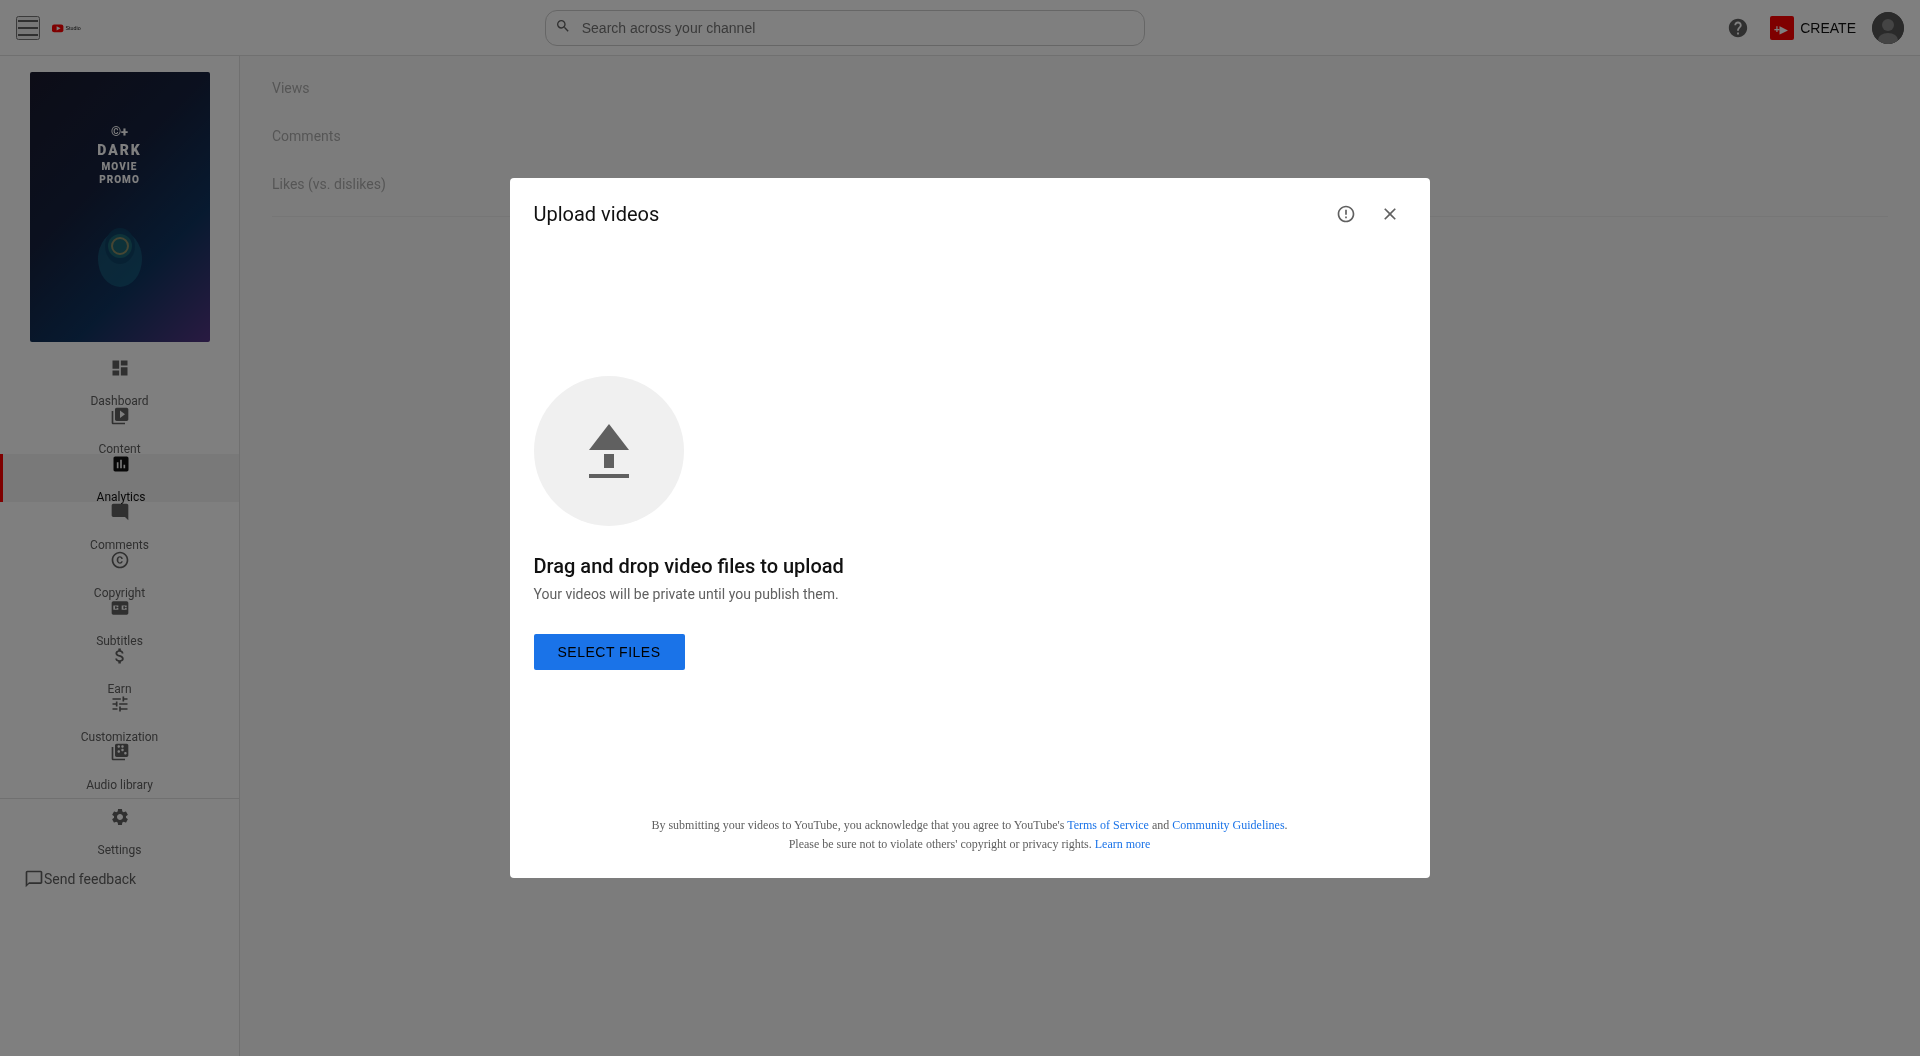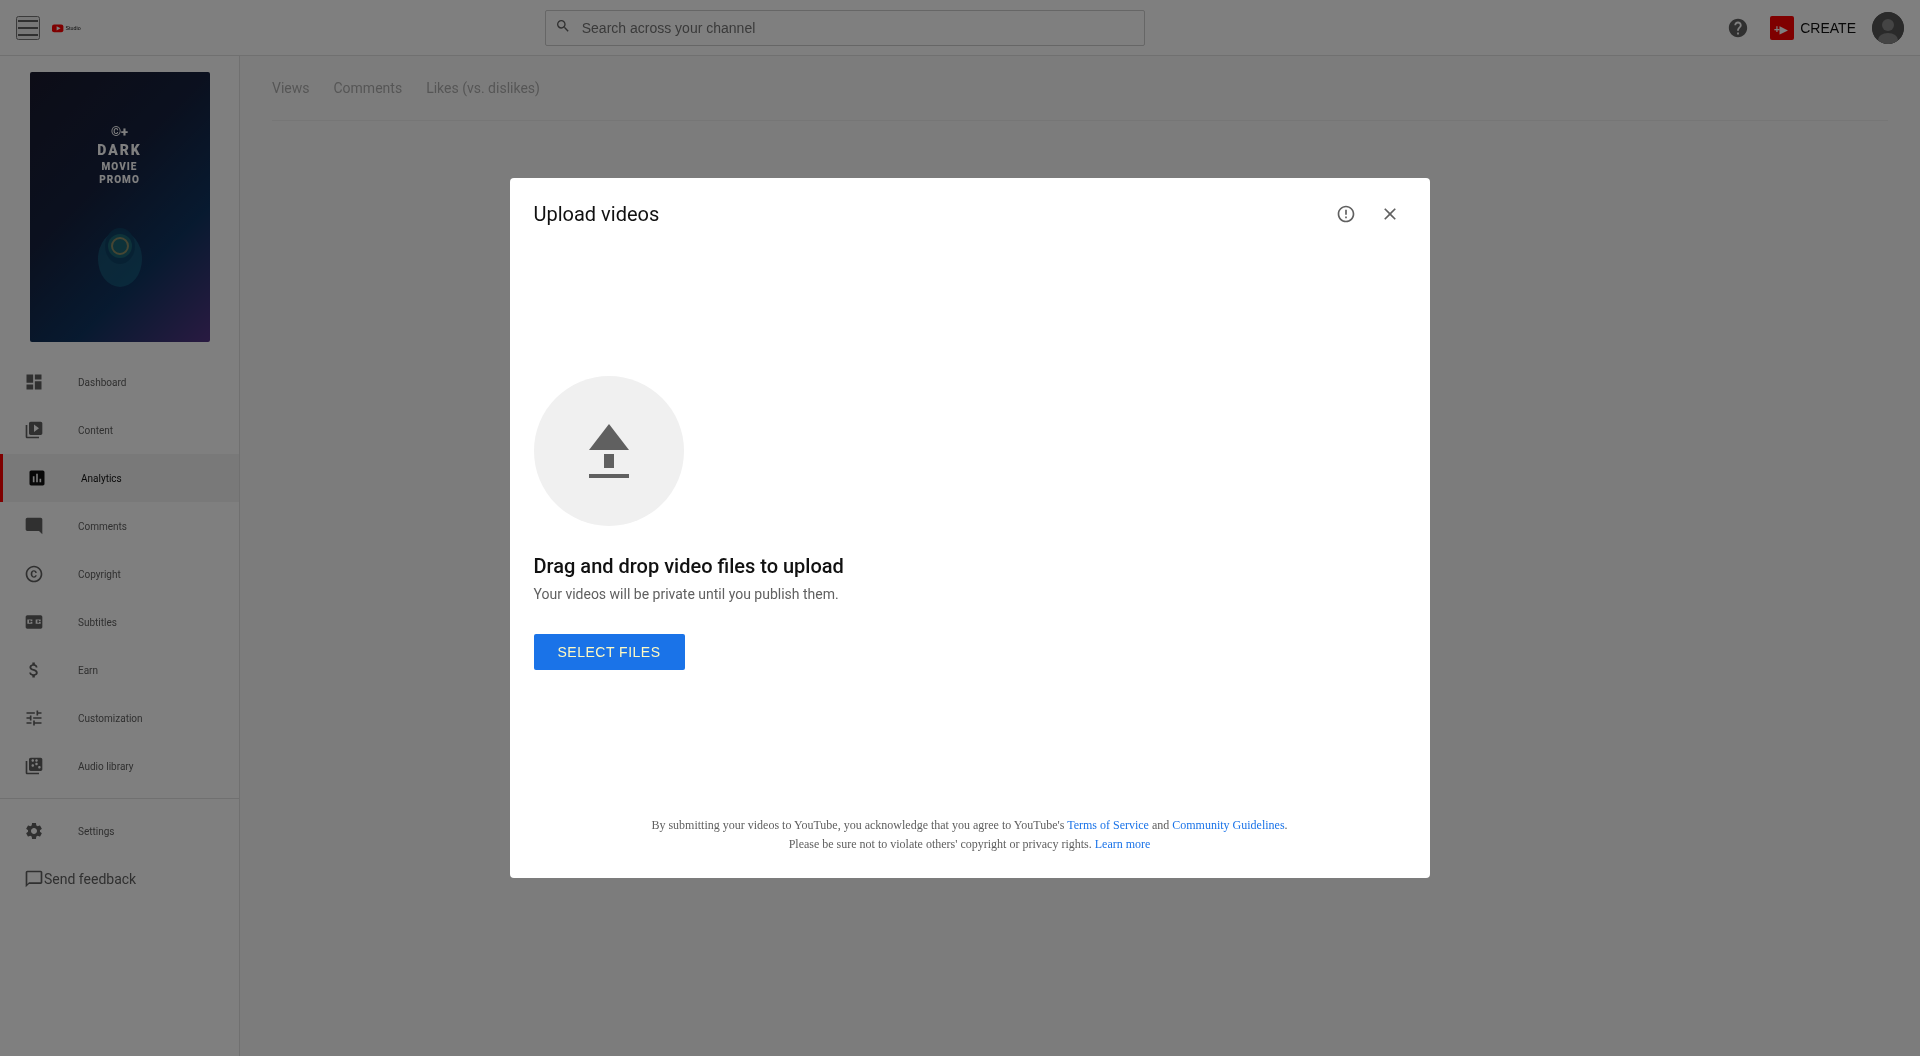--- a/index.html
+++ b/index.html
@@ -46,21 +46,21 @@
     }
     .search-bar {
       flex: 1;
       max-width: 600px;
       margin: 0 auto;
     }
     .search-bar input {
       width: 100%;
       height: 36px;
       border: 1px solid #ccc;
-      border-radius: 2px;
+      border-radius: 12px;
       padding: 0 12px 0 36px;
       font-size: 14px;
       color: #606060;
       background: #fff;
       outline: none;
     }
     .search-wrap {
       position: relative;
     }
     .search-icon-pos {
@@ -126,29 +126,30 @@
       position: relative;
     }
     .channel-thumbnail-inner {
       width: 100%; height: 100%;
       display: flex; align-items: center; justify-content: center;
       flex-direction: column;
     }
     .nav-item {
       display: flex;
       align-items: center;
-      gap: 34px;
+      gap: 16px;
       padding: 0 24px;
       height: 48px;
       cursor: pointer;
       color: #606060;
-      font-size: 10px;
+      font-size: 12px;
       font-weight: 400;
       text-decoration: none;
       transition: background 0.1s;
+      flex-direction: column;
     }
     .nav-item.active {
       background: #f2f2f2;
       color: #111;
       font-weight: 400;
       border-left: 3px solid #f00;
     }
     .nav-icon {
       width: 20px; height: 20px;
       display: flex; align-items: center; justify-content: center;
@@ -176,24 +177,25 @@
       bottom: 0;
       background: #f9f9f9;
       z-index: 10;
     }
     .main-content-inner {
       padding: 24px 32px;
       opacity: 0.5;
     }
     .analytics-header {
       display: flex;
-      align-items: flex-end;
+      align-items: flex-start;
       gap: 24px;
       border-bottom: 1px solid #e0e0e0;
       padding-bottom: 16px;
+      flex-direction: column;
     }
     .analytics-tab {
       font-size: 14px;
       color: #606060;
       padding-bottom: 8px;
       cursor: pointer;
     }
 
     
     .overlay {
@@ -291,21 +293,21 @@
       text-align: center;
     }
     .drag-drop-sub {
       font-size: 14px;
       color: #606060;
       margin-bottom: 32px;
       text-align: center;
     }
     .select-files-btn {
       background: #1a73e8;
-      color: #fef9c3;
+      color: #000000;
       border: none;
       border-radius: 2px;
       padding: 10px 24px;
       font-size: 14px;
       font-weight: 500;
       letter-spacing: 0.5px;
       cursor: pointer;
       text-transform: uppercase;
     }
     .modal-footer {

